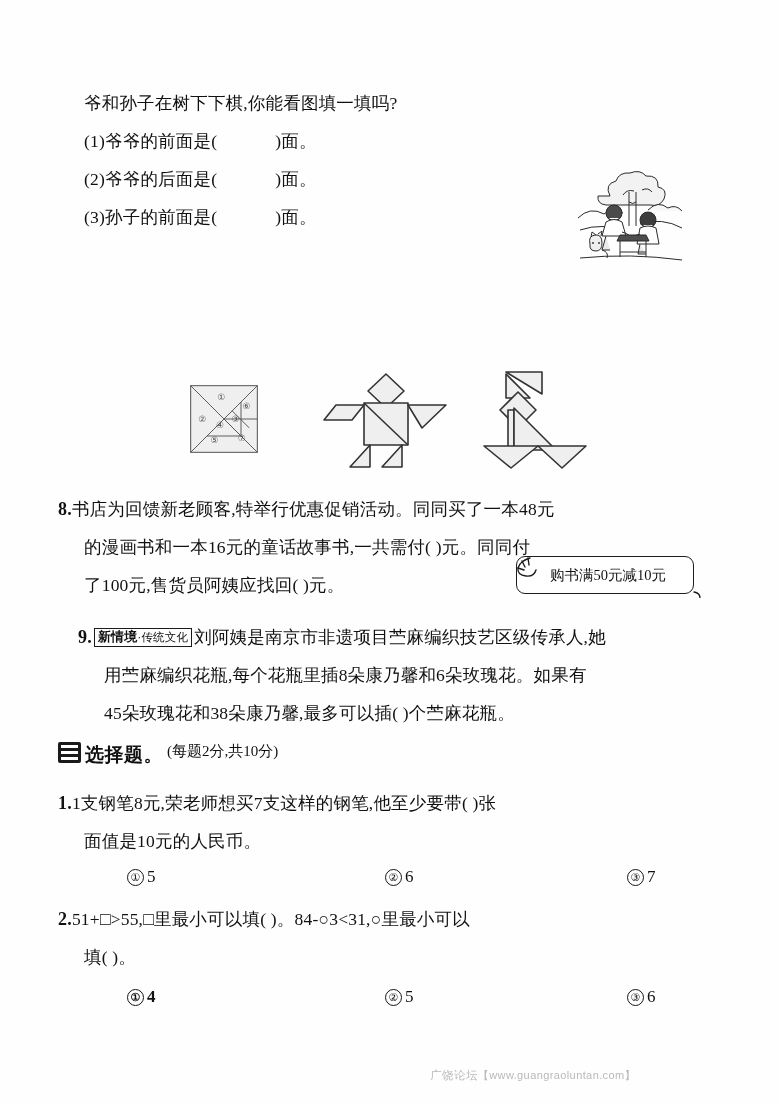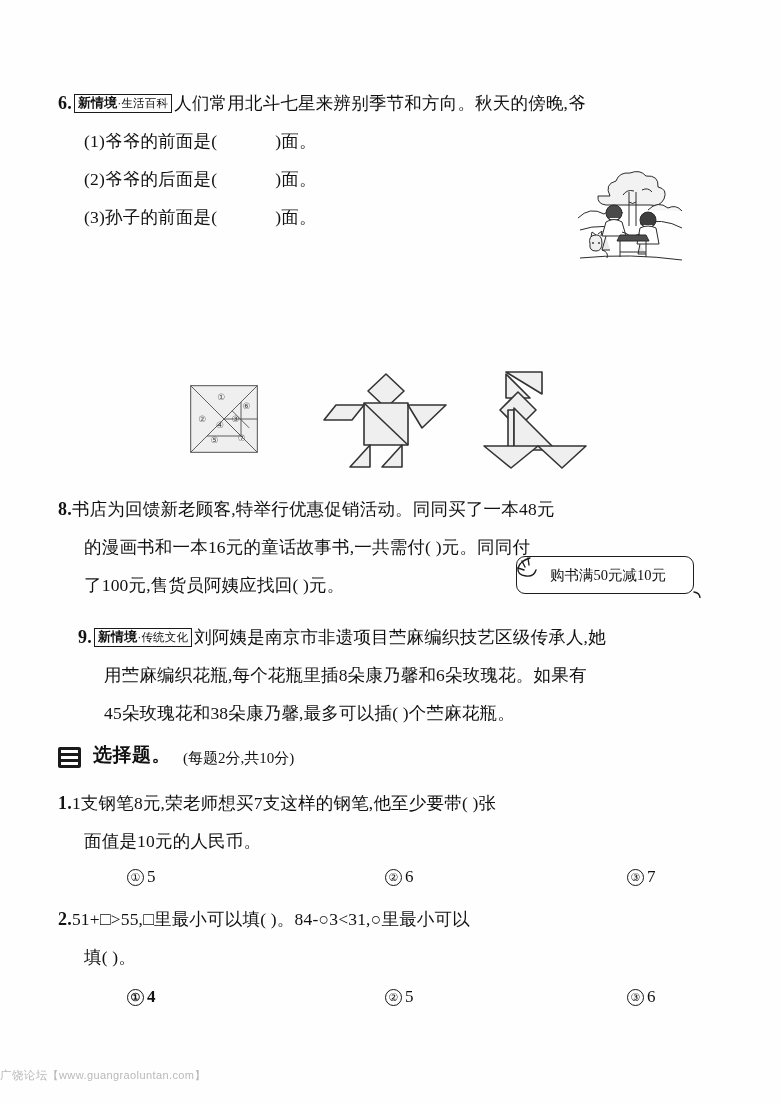--- a/index.html
+++ b/index.html
@@ -107,22 +107,22 @@
     line-height: 22px;
     white-space: nowrap;
   }
 
   
   .section-head {
     position: absolute;
     left: 58px;
     top: 742px;
     display: flex;
-    align-items: flex-end;
-    gap: 12px;
+    align-items: flex-start;
+    gap: 4px;
   }
   .sec-icon {
     width: 23px;
     height: 21px;
     background: #1a1a1a;
     border-radius: 2px;
     display: flex;
     flex-direction: column;
     justify-content: center;
     gap: 3px;
@@ -172,37 +172,35 @@
     vertical-align: 1px;
     font-family: "Liberation Serif", serif;
   }
 
   
   .watermark {
     position: absolute;
     left: 0;
     top: 1068px;
     width: 636px;
-    text-align: left;
+    text-align: right;
     font-size: 11px;
     color: #b9b9b9;
     letter-spacing: 0.4px;
     font-family: "Liberation Sans", sans-serif;
   }
   .watermark .wm-cn { font-size: 11.5px; }
 </style>
 </head>
 <body>
 
 <div class="page">
 
   <div class="qblock" style="top:84px;">
-    <div class="line">
-      <span class="qnum">6.</span><span class="tag"><span class="t-main">新情境</span><span class="t-sep">·</span><span class="t-sub">生活百科</span></span><span>人们常用北斗七星来辨别季节和方向。秋天的傍晚,爷</span>
-    </div>
+    <div class="line indent">爷和孙子在树下下棋,你能看图填一填吗?</div>
     <div class="line indent">
       <span>(1)</span><span>爷爷的前面是(</span><span class="gap-lg"></span><span>)面。</span>
     </div>
     <div class="line indent">
       <span>(2)</span><span>爷爷的后面是(</span><span class="gap-lg"></span><span>)面。</span>
     </div>
     <div class="line indent">
       <span>(3)</span><span>孙子的前面是(</span><span class="gap-lg"></span><span>)面。</span>
     </div>
   </div>

